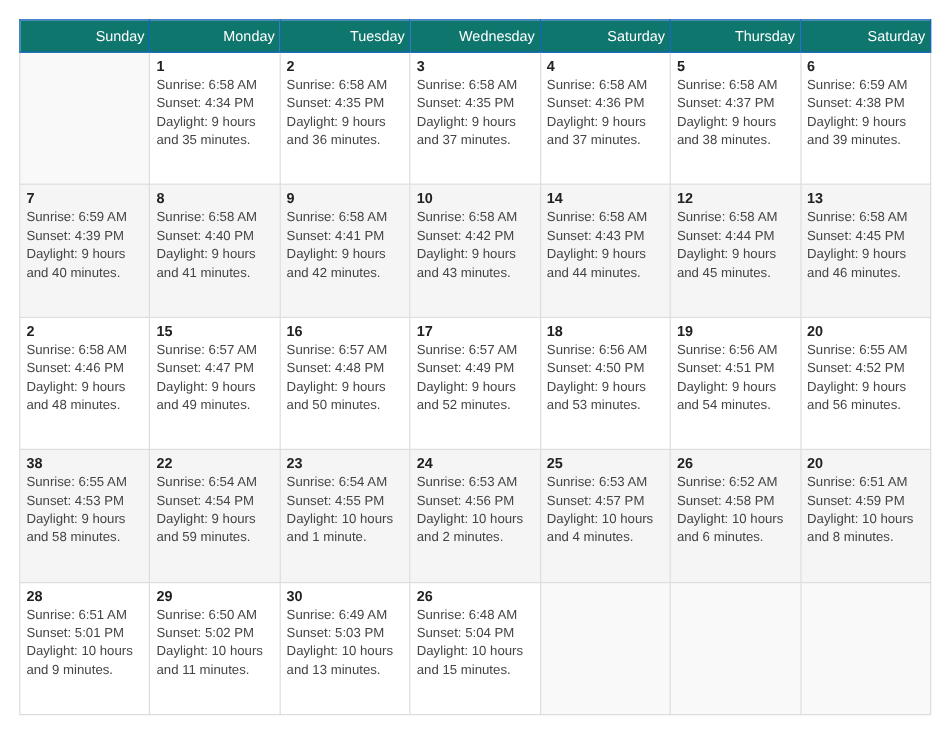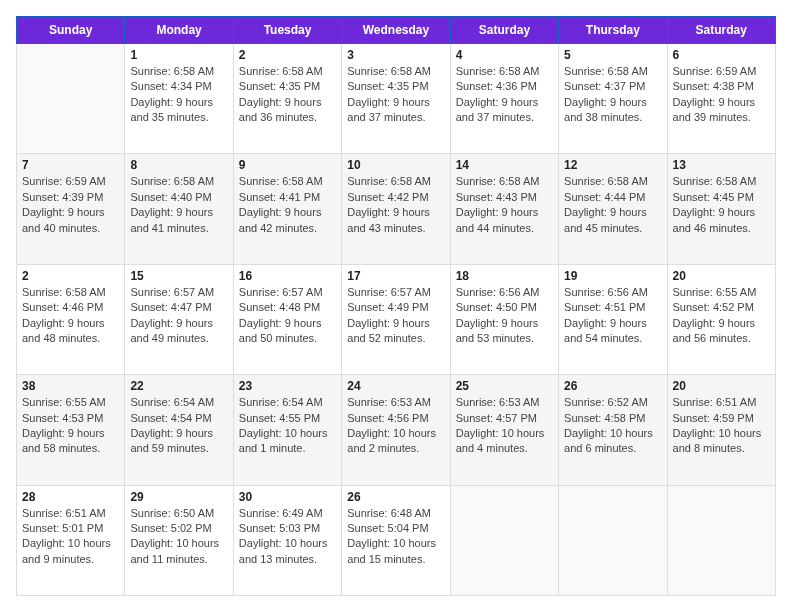--- a/index.html
+++ b/index.html
@@ -53,26 +53,26 @@
       color: #555;
     }
     .calendar {
       flex: 1;
       border: 1px solid #ccc;
       border-collapse: collapse;
       width: 100%;
       table-layout: fixed;
     }
     .calendar th {
-      background-color: #6d28d9;
+      background-color: #0f766e;
       color: #fff;
       font-size: 12px;
-      font-weight: bold;
+      font-weight: normal;
       padding: 6px 4px;
-      text-align: center;
+      text-align: right;
       border: 1px solid #1565C0;
     }
     .calendar td {
       vertical-align: top;
       padding: 4px 5px;
       border: 1px solid #ddd;
       font-size: 9.5px;
       color: #333;
       height: 80px;
     }

